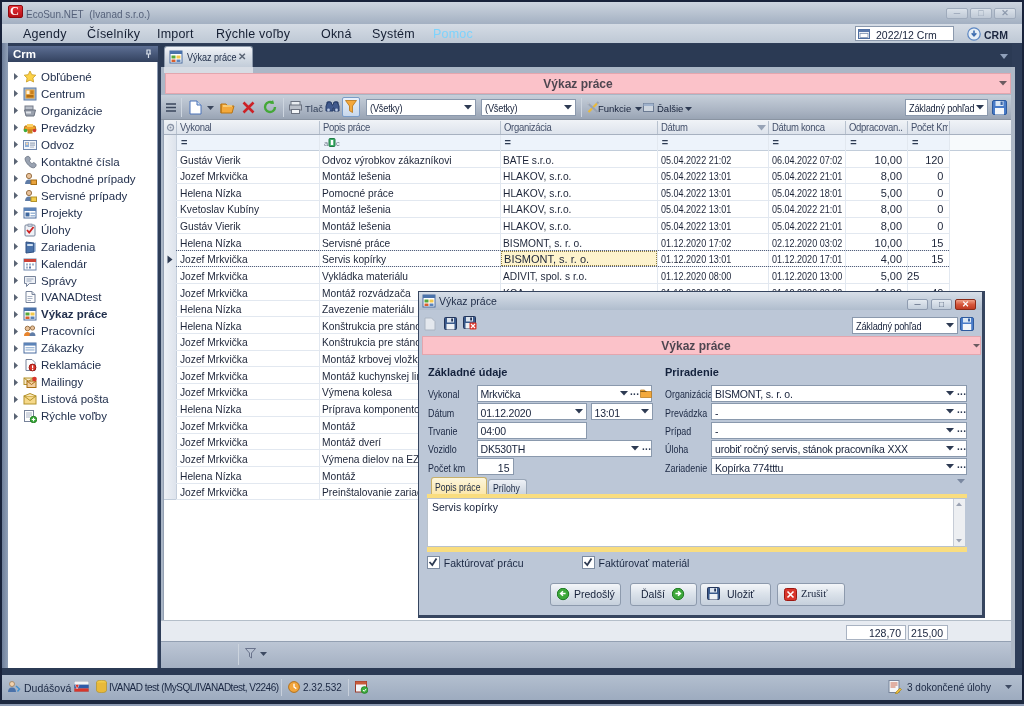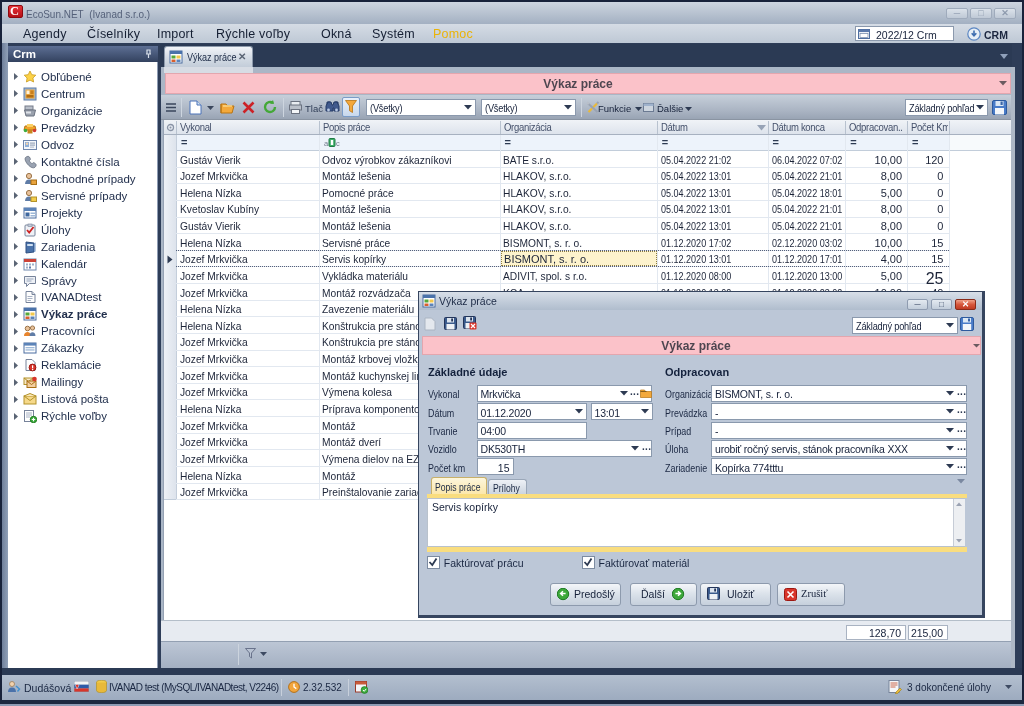--- a/index.html
+++ b/index.html
@@ -25,21 +25,21 @@
 <div style="position:absolute;left:970px;top:7px;width:22px;height:12px;color:#8e9bae;font-size:9px;text-align:center;line-height:12px;font-weight:bold;">□</div>
 <div style="position:absolute;left:994px;top:8px;width:22px;height:11px;background:linear-gradient(#dbe2ea,#bfc9d6);border:1px solid #9fabbc;border-radius:2px;"></div>
 <div style="position:absolute;left:994px;top:7px;width:22px;height:12px;color:#8e9bae;font-size:9px;text-align:center;line-height:12px;font-weight:bold;">✕</div>
 <div style="position:absolute;left:2px;top:24px;width:1020px;height:19px;background:linear-gradient(#d5dce5,#bec8d5);"></div>
 <div style="position:absolute;left:23px;top:27px;font-size:12.5px;letter-spacing:0.2px;color:#151f33;white-space:nowrap;">Agendy</div>
 <div style="position:absolute;left:87px;top:27px;font-size:12.5px;letter-spacing:0.2px;color:#151f33;white-space:nowrap;">Číselníky</div>
 <div style="position:absolute;left:157px;top:27px;font-size:12.5px;letter-spacing:0.2px;color:#151f33;white-space:nowrap;">Import</div>
 <div style="position:absolute;left:216px;top:27px;font-size:12.5px;letter-spacing:0.2px;color:#151f33;white-space:nowrap;">Rýchle voľby</div>
 <div style="position:absolute;left:321px;top:27px;font-size:12.5px;letter-spacing:0.2px;color:#151f33;white-space:nowrap;">Okná</div>
 <div style="position:absolute;left:372px;top:27px;font-size:12.5px;letter-spacing:0.2px;color:#151f33;white-space:nowrap;">Systém</div>
-<div style="position:absolute;left:433px;top:27px;font-size:12.5px;letter-spacing:0.2px;color:#eab308;white-space:nowrap;">Pomoc</div>
+<div style="position:absolute;left:433px;top:27px;font-size:12.5px;letter-spacing:0.2px;color:#7dd3fc;white-space:nowrap;">Pomoc</div>
 <div style="position:absolute;left:855px;top:26px;width:99px;height:15px;background:#fff;border:1px solid #8b99ad;"></div>
 <svg class="ab" style="left:858px;top:28px" width="12" height="11">
     <rect x="0.5" y="1.5" width="11" height="9" fill="#fff" stroke="#4f6ea0"></rect>
     <rect x="0.5" y="1.5" width="11" height="2.6" fill="#5b79ab"></rect>
     <rect x="2" y="5.5" width="8" height="4" fill="none" stroke="#7c90b0" stroke-width="0.8"></rect>
   </svg>
 <div style="position:absolute;left:876px;top:29px;font-size:10.5px;color:#16213a;">2022/12 Crm</div>
 <svg class="ab" style="left:967px;top:27px" width="14" height="14">
     <circle cx="7" cy="7" r="6.2" fill="#e7eef6" stroke="#5b86c2" stroke-width="1.2"></circle>
     <path d="M7 3.5v5M4.7 6.2L7 8.8l2.3-2.6" stroke="#3f6eb0" stroke-width="1.6" fill="none"></path>
@@ -475,21 +475,21 @@
 <div style="position:absolute;left:772.0px;top:253.3px;font-size:11px;color:#1c2438;white-space:nowrap;transform:scaleX(0.82);transform-origin:0 0;">01.12.2020 17:01</div>
 <div style="position:absolute;left:845.3px;top:253.3px;width:56.8px;text-align:right;font-size:11px;color:#1c2438;">4,00</div>
 <div style="position:absolute;left:907.1px;top:253.3px;width:36.4px;text-align:right;font-size:11px;color:#1c2438;">15</div>
 <div style="position:absolute;left:176px;top:283.03999999999996px;width:772.5px;height:1px;background:#e2e8f0;"></div>
 <div style="position:absolute;left:179.5px;top:269.9px;font-size:11px;color:#1c2438;white-space:nowrap;transform:scaleX(0.93);transform-origin:0 0;">Jozef Mrkvička</div>
 <div style="position:absolute;left:322.1px;top:269.9px;font-size:11px;color:#1c2438;white-space:nowrap;transform:scaleX(0.93);transform-origin:0 0;">Vykládka materiálu</div>
 <div style="position:absolute;left:503.1px;top:269.9px;font-size:11px;color:#1c2438;white-space:nowrap;transform:scaleX(0.93);transform-origin:0 0;">ADIVIT, spol. s r.o.</div>
 <div style="position:absolute;left:661.2px;top:269.9px;font-size:11px;color:#1c2438;white-space:nowrap;transform:scaleX(0.82);transform-origin:0 0;">01.12.2020 08:00</div>
 <div style="position:absolute;left:772.0px;top:269.9px;font-size:11px;color:#1c2438;white-space:nowrap;transform:scaleX(0.82);transform-origin:0 0;">01.12.2020 13:00</div>
 <div style="position:absolute;left:845.3px;top:269.9px;width:56.8px;text-align:right;font-size:11px;color:#1c2438;">5,00</div>
-<div style="position:absolute;left:907.1px;top:269.9px;width:36.4px;text-align:right;font-size:16px;color:#1c2438;">25</div>
+<div style="position:absolute;left:907.1px;top:269.9px;width:36.4px;text-align:left;font-size:11px;color:#1c2438;">25</div>
 <div style="position:absolute;left:176px;top:299.66999999999996px;width:772.5px;height:1px;background:#e2e8f0;"></div>
 <div style="position:absolute;left:179.5px;top:286.5px;font-size:11px;color:#1c2438;white-space:nowrap;transform:scaleX(0.93);transform-origin:0 0;">Jozef Mrkvička</div>
 <div style="position:absolute;left:322.1px;top:286.5px;font-size:11px;color:#1c2438;white-space:nowrap;transform:scaleX(0.93);transform-origin:0 0;">Montáž rozvádzača</div>
 <div style="position:absolute;left:503.1px;top:286.5px;font-size:11px;color:#1c2438;white-space:nowrap;transform:scaleX(0.93);transform-origin:0 0;">KCA plus, s. r. o.</div>
 <div style="position:absolute;left:661.2px;top:286.5px;font-size:11px;color:#1c2438;white-space:nowrap;transform:scaleX(0.82);transform-origin:0 0;">01.12.2020 13:02</div>
 <div style="position:absolute;left:772.0px;top:286.5px;font-size:11px;color:#1c2438;white-space:nowrap;transform:scaleX(0.82);transform-origin:0 0;">01.12.2020 23:02</div>
 <div style="position:absolute;left:845.3px;top:286.5px;width:56.8px;text-align:right;font-size:11px;color:#1c2438;">10,00</div>
 <div style="position:absolute;left:907.1px;top:286.5px;width:36.4px;text-align:right;font-size:11px;color:#1c2438;">40</div>
 <div style="position:absolute;left:176px;top:316.29999999999995px;width:772.5px;height:1px;background:#e2e8f0;"></div>
 <div style="position:absolute;left:179.5px;top:303.2px;font-size:11px;color:#1c2438;white-space:nowrap;transform:scaleX(0.93);transform-origin:0 0;">Helena Nízka</div>
@@ -635,21 +635,21 @@
     <rect x="3" y="1" width="8" height="4.5" fill="#dce8f4"></rect>
     <rect x="2.8" y="7" width="8.4" height="6" fill="#f4f7fa"></rect>
     <rect x="8" y="1.5" width="2" height="3" fill="#3a66a8"></rect>
   </svg>
 <div style="position:absolute;left:422px;top:336px;width:559px;height:19px;background:#fbc2c9;border:1px solid #e3a6ae;"></div>
 <div style="position:absolute;left:422px;top:339px;width:548px;text-align:center;font-size:12px;font-weight:bold;color:#4e4650;">Výkaz práce</div>
 <svg class="ab" style="left:973px;top:344px" width="7" height="4">
     <path d="M0 0l3.5 3.5L7 0z" fill="#6a5a60"></path>
   </svg>
 <div style="position:absolute;left:428px;top:366px;font-size:11px;font-weight:bold;color:#13213c;">Základné údaje</div>
-<div style="position:absolute;left:665px;top:366px;font-size:11px;font-weight:bold;color:#13213c;">Odpracovan</div>
+<div style="position:absolute;left:665px;top:366px;font-size:11px;font-weight:bold;color:#13213c;">Priradenie</div>
 <div style="position:absolute;left:428px;top:388.0px;font-size:10.5px;color:#1a2742;transform:scaleX(0.85);transform-origin:0 0;white-space:nowrap;">Vykonal</div>
 <div style="position:absolute;left:476.5px;top:384.5px;width:175.5px;height:17px;background:#fff;border:1px solid #8a99ad;"></div>
 <div style="position:absolute;left:480.5px;top:388.0px;font-size:10.5px;letter-spacing:-0.2px;color:#16213a;white-space:nowrap;">Mrkvička</div>
 <svg class="ab" style="left:620.0px;top:390.5px" width="8" height="5">
     <path d="M0 0l4 4.5L8 0z" fill="#2d3a52"></path>
   </svg>
 <div style="position:absolute;left:630.0px;top:385.5px;font-size:10px;font-weight:bold;color:#2d3a52;letter-spacing:0.3px;">...</div>
 <svg class="ab" style="left:640.0px;top:387.5px" width="12" height="10">
     <path d="M0.5 2h4l1 1.5h6v6h-11z" fill="#f3a93c" stroke="#b87413" stroke-width="0.7"></path>
     <path d="M0.5 3.5h6" stroke="#6b4a10" stroke-width="0.8"></path>

